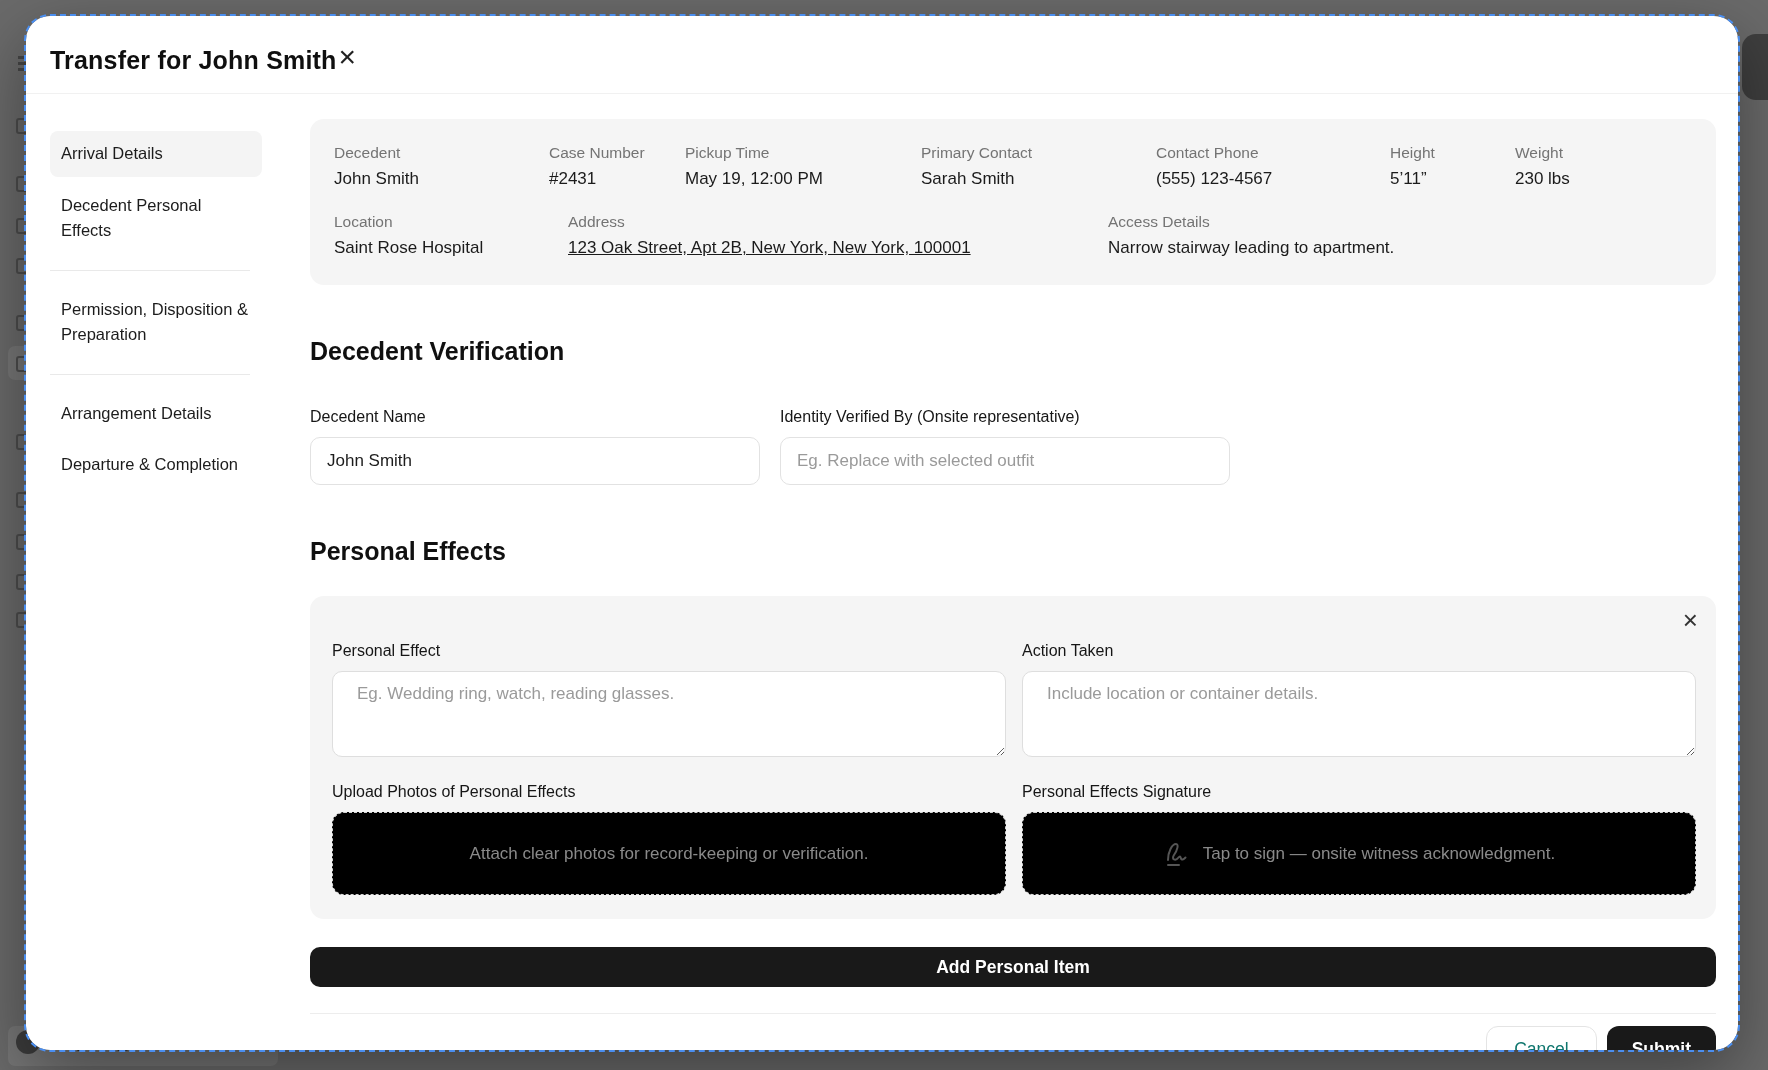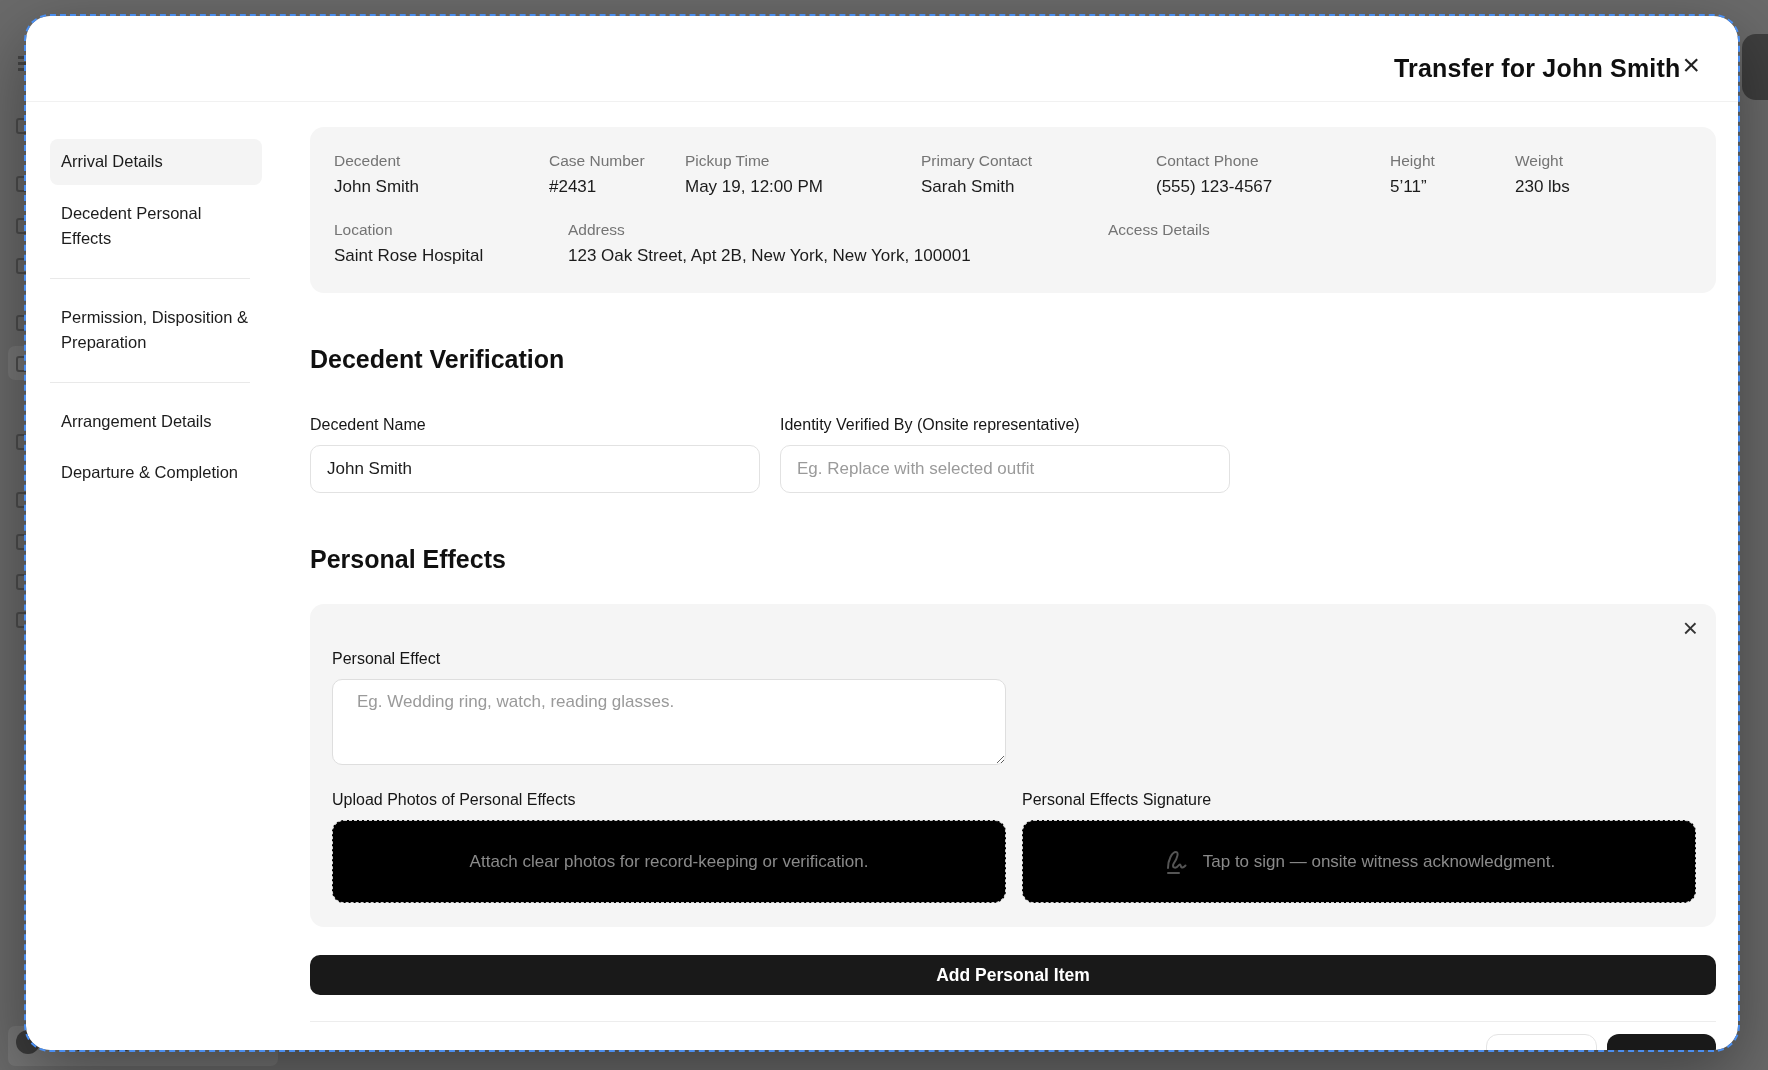--- a/index.html
+++ b/index.html
@@ -37,22 +37,22 @@
 
   
   .modal {
     position: absolute; left: 26px; top: 16px; right: 30px; bottom: 20px;
     background: #ffffff; border-radius: 24px;
     outline: 2px dashed #4a8ef0;
     box-shadow: 0 24px 70px rgba(0,0,0,.4);
     display: flex; flex-direction: column; overflow: hidden;
   }
   .modal-header {
-    display: flex; align-items: flex-start; justify-content: flex-end;
-    padding: 38px 36px 18px 24px;
+    display: flex; align-items: flex-start; justify-content: flex-start;
+    padding: 30px 36px 18px 24px;
     border-bottom: 1px solid #f1f1f1;
   }
   .modal-title { font-size: 25px; font-weight: 700; color: #0f0f0f; letter-spacing: .2px; }
   .icon-btn {
     background: none; border: none; cursor: pointer;
     font-size: 30px; line-height: 22px; color: #222;
     font-family: "Liberation Sans", sans-serif; padding: 0 2px;
   }
 
   .modal-body { flex: 1; display: flex; padding: 25px 22px 14px 24px; gap: 48px; }
@@ -69,21 +69,21 @@
   
   .main { flex: 1; display: flex; flex-direction: column; min-width: 0; }
 
   .summary-card {
     background: #f5f5f5; border-radius: 14px; padding: 25px 24px 27px 24px;
   }
   .summary-row { display: flex; }
   .summary-row + .summary-row { margin-top: 24px; }
   .sum-label { font-size: 15.5px; color: #747474; }
   .sum-value { font-size: 17px; color: #1b1b1b; margin-top: 7px; }
-  .sum-link { cursor: pointer; }
+  .sum-link { text-decoration: underline; cursor: pointer; }
 
   .section-heading { font-size: 25px; font-weight: 700; color: #101010; margin-top: 52px; }
 
   .fields-row { display: flex; gap: 20px; margin-top: 42px; }
   .form-field { width: 450px; }
   .field-label { display: block; font-size: 16px; color: #161616; margin-bottom: 11px; }
   .text-input {
     width: 100%; height: 48px; border: 1px solid #e2e2e2; border-radius: 10px;
     padding: 0 16px; font-size: 17px; color: #1c1c1c; background: #fff;
     font-family: "Liberation Sans", sans-serif; outline: none;
@@ -212,20 +212,21 @@
           <div style="width:234px">
             <div class="sum-label">Location</div>
             <div class="sum-value">Saint Rose Hospital</div>
           </div>
           <div style="width:540px">
             <div class="sum-label">Address</div>
             <div class="sum-value sum-link">123 Oak Street, Apt 2B, New York, New York, 100001</div>
           </div>
           <div style="flex:1">
             <div class="sum-label">Access Details</div>
+            <div class="sum-value">Narrow stairway leading to apartment.</div>
           </div>
         </div>
       </div>
 
       <h2 class="section-heading">Decedent Verification</h2>
       <div class="fields-row">
         <div class="form-field">
           <label class="field-label">Decedent Name</label>
           <input class="text-input" type="text" value="John Smith" style="">
         </div>
@@ -237,20 +238,24 @@
 
       <h2 class="section-heading">Personal Effects</h2>
 
       <div class="pe-card">
         <button class="icon-btn pe-close">×</button>
 
         <div class="pe-grid">
           <div>
             <label class="field-label">Personal Effect</label>
             <textarea class="textarea" placeholder="Eg. Wedding ring, watch, reading glasses." style=""></textarea>
+          </div>
+          <div>
+            <label class="field-label">Action Taken</label>
+            <textarea class="textarea" placeholder="Include location or container details." style=""></textarea>
           </div>
         </div>
 
         <div class="pe-grid second">
           <div>
             <label class="field-label">Upload Photos of Personal Effects</label>
             <div class="dash-box">
               <span>Attach clear photos for record-keeping or verification.</span>
             </div>
           </div>

